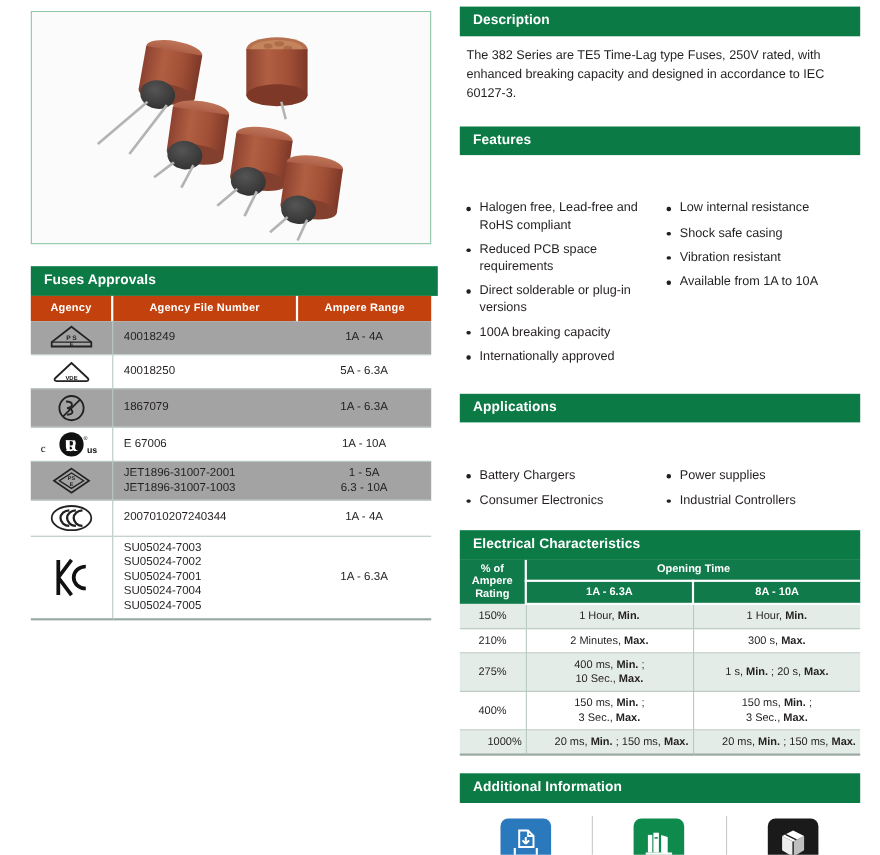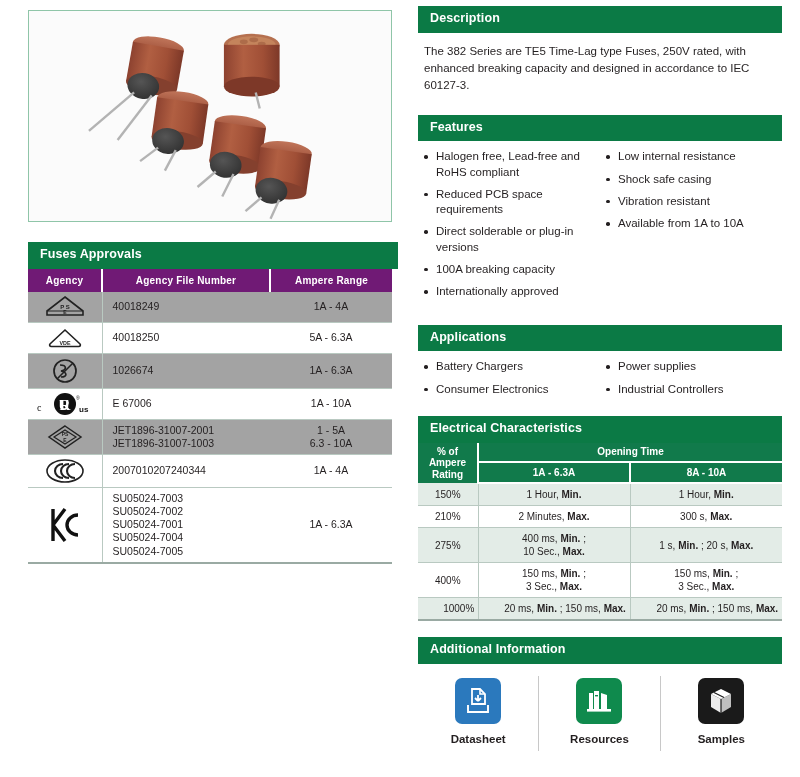--- a/index.html
+++ b/index.html
@@ -51,21 +51,21 @@
 
   
   .agency-wrap { margin-top: 20px; }
   table.tbl {
     border-collapse: collapse;
     width: 100%;
     font-size: 10.5px;
   }
   table.agency { width: 364px; }
   table.agency th {
-    background: #701a75;
+    background: #c2410c;
     color: #fff;
     font-size: 10px;
     font-weight: bold;
     padding: 6px 4px;
     border-right: 2px solid #ffffff;
     letter-spacing: .2px;
   }
   table.agency th:last-child { border-right: none; }
   table.agency td {
     border-bottom: 1px solid #b9c9c1;
@@ -99,21 +99,21 @@
     line-height: 1.5;
     padding: 10px 4px 6px 6px;
     color: #231f20;
   }
   .blk { margin-top: 14px; }
   .two-col {
     display: flex;
     padding: 8px 2px 4px 4px;
     gap: 6px;
   }
-  .two-col .c { flex: 1 1 50%; }
+  .two-col .c { flex: 1 1 50%; margin-top: 33px; }
   ul.bul {
     list-style: none;
     margin: 0; padding: 0;
   }
   ul.bul li {
     position: relative;
     padding-left: 14px;
     font-size: 11.5px;
     line-height: 1.33;
     margin-bottom: 7px;
@@ -303,21 +303,21 @@
                   </svg></span></td>
               <td class="c-file">40018250</td>
               <td class="c-amp">5A - 6.3A</td>
             </tr>
             <tr class="alt">
               <td class="c-logo"><span><svg class="logo-svg" width="28" height="28" viewBox="0 0 28 28">
                     <circle cx="14" cy="14" r="11" fill="none" stroke="#222" stroke-width="1.7"></circle>
                     <path d="M9 8 C16 8 16 13 10 14 C16 15 17 20 10 20" fill="none" stroke="#222" stroke-width="1.7"></path>
                     <line x1="6" y1="22" x2="22" y2="6" stroke="#222" stroke-width="1.6"></line>
                   </svg></span></td>
-              <td class="c-file">1026674</td>
+              <td class="c-file">1867079</td>
               <td class="c-amp">1A - 6.3A</td>
             </tr>
             <tr>
               <td class="c-logo"><span><svg class="logo-svg" width="60" height="24" viewBox="0 0 60 24">
                     <text x="2" y="19" font-size="10" font-family="Liberation Serif, serif" fill="#111">c</text>
                     <circle cx="30" cy="12" r="11" fill="#111"></circle>
                     <text x="30" y="18" font-size="15" font-family="Liberation Serif, serif" font-weight="bold" fill="#fff" text-anchor="middle">R</text>
                     <path d="M25 6 a5 9 0 0 0 10 0" fill="#fff" opacity="0"></path>
                     <text x="24" y="18" font-size="14" font-family="Liberation Sans, sans-serif" font-weight="bold" fill="#fff">U</text>
                     <text x="44" y="20" font-size="8" font-family="Liberation Sans, sans-serif" font-weight="bold" fill="#111">us</text>

